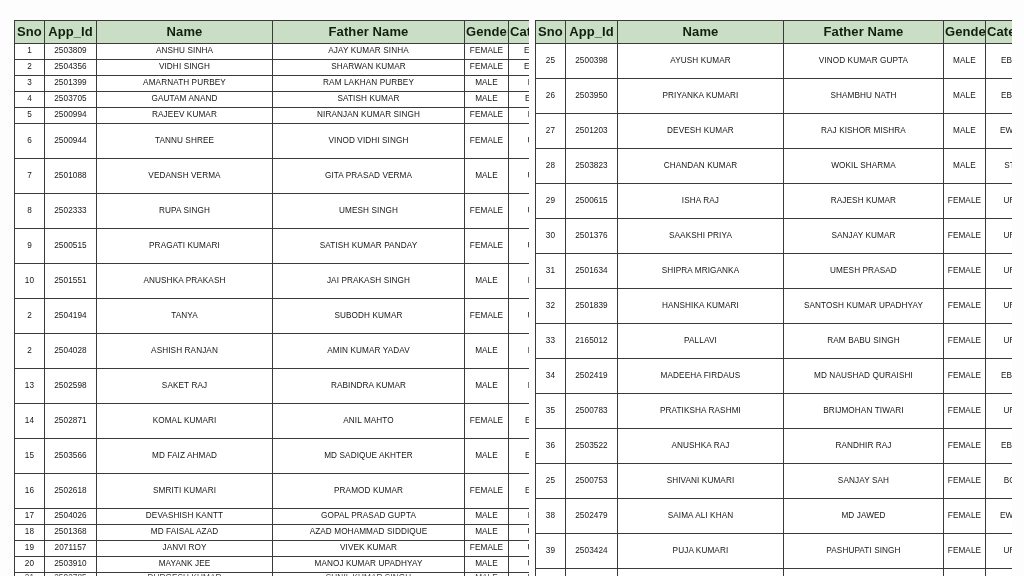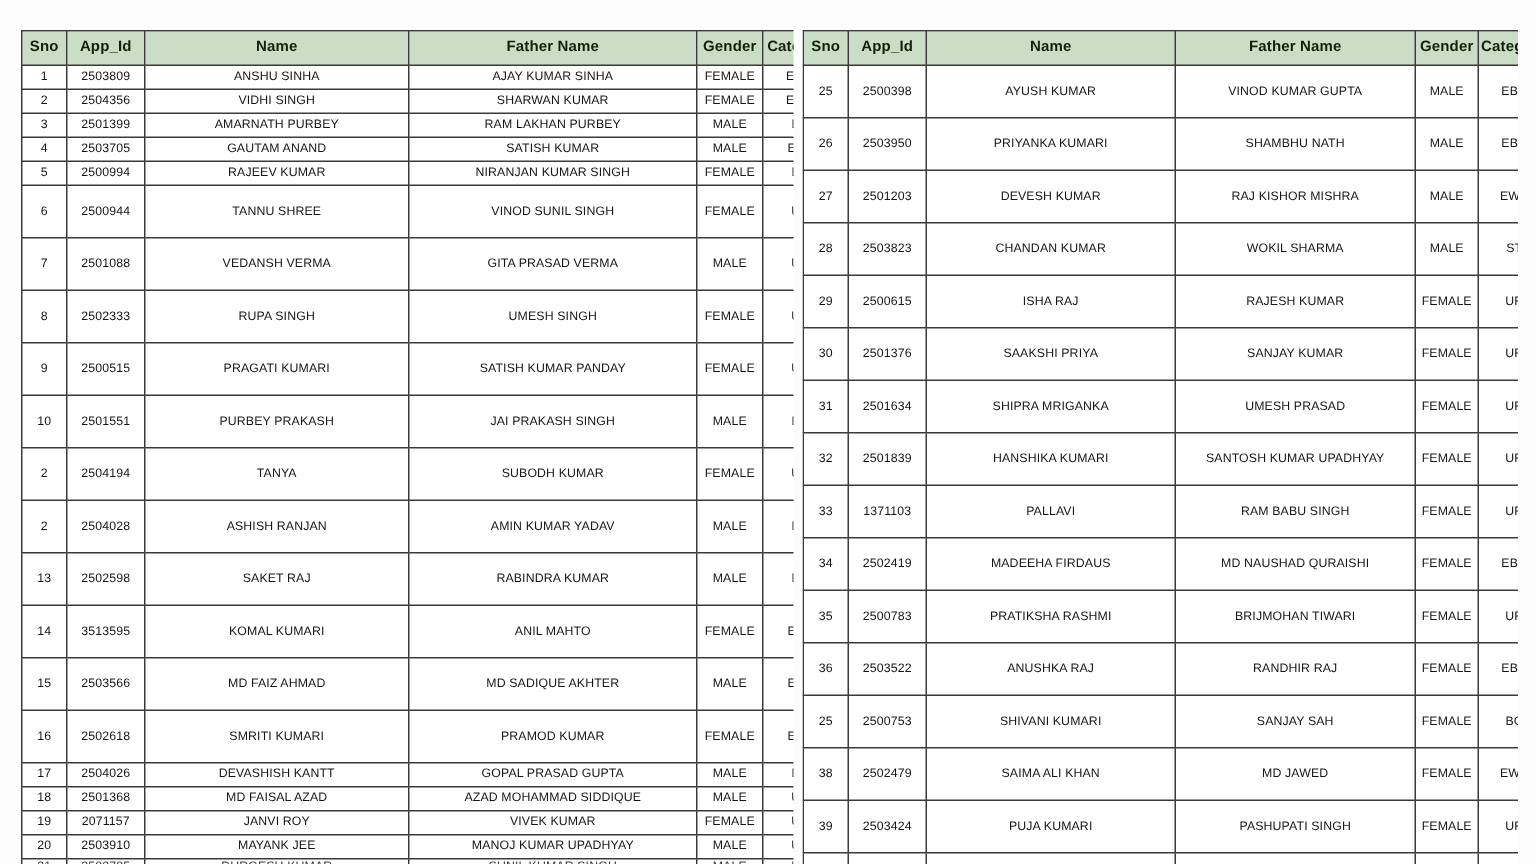--- a/index.html
+++ b/index.html
@@ -54,21 +54,21 @@
     vertical-align: middle;
     padding: 0 1px;
     color: #151515;
     letter-spacing: 0.1px;
     white-space: nowrap;
     overflow: hidden;
   }
   table.grid thead th {
     background: #c9dec5;
     font-weight: bold;
-    font-size: 10px;
+    font-size: 13px;
     height: 22px;
     border: 1px solid #3a3a3a;
     color: #11200e;
   }
   table.grid tbody td {
     background: #ffffff;
     height: 15px;
   }
   table.grid tbody tr.tall td {
     height: 34px;
@@ -159,21 +159,21 @@
               <td class="col-app-id">2500994</td>
               <td class="col-name">RAJEEV KUMAR</td>
               <td class="col-father-name">NIRANJAN KUMAR SINGH</td>
               <td class="col-gender">FEMALE</td>
               <td class="col-category">BC</td>
             </tr>
             <tr class="tall">
               <td class="col-sno">6</td>
               <td class="col-app-id">2500944</td>
               <td class="col-name">TANNU SHREE</td>
-              <td class="col-father-name">VINOD SUNIL SINGH</td>
+              <td class="col-father-name">VINOD VIDHI SINGH</td>
               <td class="col-gender">FEMALE</td>
               <td class="col-category">UR</td>
             </tr>
             <tr class="tall">
               <td class="col-sno">7</td>
               <td class="col-app-id">2501088</td>
               <td class="col-name">VEDANSH VERMA</td>
               <td class="col-father-name">GITA PRASAD VERMA</td>
               <td class="col-gender">MALE</td>
               <td class="col-category">UR</td>
@@ -190,21 +190,21 @@
               <td class="col-sno">9</td>
               <td class="col-app-id">2500515</td>
               <td class="col-name">PRAGATI KUMARI</td>
               <td class="col-father-name">SATISH KUMAR PANDAY</td>
               <td class="col-gender">FEMALE</td>
               <td class="col-category">UR</td>
             </tr>
             <tr class="tall">
               <td class="col-sno">10</td>
               <td class="col-app-id">2501551</td>
-              <td class="col-name">PURBEY PRAKASH</td>
+              <td class="col-name">ANUSHKA PRAKASH</td>
               <td class="col-father-name">JAI PRAKASH SINGH</td>
               <td class="col-gender">MALE</td>
               <td class="col-category">BC</td>
             </tr>
             <tr class="tall">
               <td class="col-sno">2</td>
               <td class="col-app-id">2504194</td>
               <td class="col-name">TANYA</td>
               <td class="col-father-name">SUBODH KUMAR</td>
               <td class="col-gender">FEMALE</td>
@@ -221,21 +221,21 @@
             <tr class="tall">
               <td class="col-sno">13</td>
               <td class="col-app-id">2502598</td>
               <td class="col-name">SAKET RAJ</td>
               <td class="col-father-name">RABINDRA KUMAR</td>
               <td class="col-gender">MALE</td>
               <td class="col-category">BC</td>
             </tr>
             <tr class="tall">
               <td class="col-sno">14</td>
-              <td class="col-app-id">3513595</td>
+              <td class="col-app-id">2502871</td>
               <td class="col-name">KOMAL KUMARI</td>
               <td class="col-father-name">ANIL MAHTO</td>
               <td class="col-gender">FEMALE</td>
               <td class="col-category">EBC</td>
             </tr>
             <tr class="tall">
               <td class="col-sno">15</td>
               <td class="col-app-id">2503566</td>
               <td class="col-name">MD FAIZ AHMAD</td>
               <td class="col-father-name">MD SADIQUE AKHTER</td>
@@ -374,21 +374,21 @@
             <tr class="tall">
               <td class="col-sno">32</td>
               <td class="col-app-id">2501839</td>
               <td class="col-name">HANSHIKA KUMARI</td>
               <td class="col-father-name">SANTOSH KUMAR UPADHYAY</td>
               <td class="col-gender">FEMALE</td>
               <td class="col-category">UR</td>
             </tr>
             <tr class="tall">
               <td class="col-sno">33</td>
-              <td class="col-app-id">1371103</td>
+              <td class="col-app-id">2165012</td>
               <td class="col-name">PALLAVI</td>
               <td class="col-father-name">RAM BABU SINGH</td>
               <td class="col-gender">FEMALE</td>
               <td class="col-category">UR</td>
             </tr>
             <tr class="tall">
               <td class="col-sno">34</td>
               <td class="col-app-id">2502419</td>
               <td class="col-name">MADEEHA FIRDAUS</td>
               <td class="col-father-name">MD NAUSHAD QURAISHI</td>

